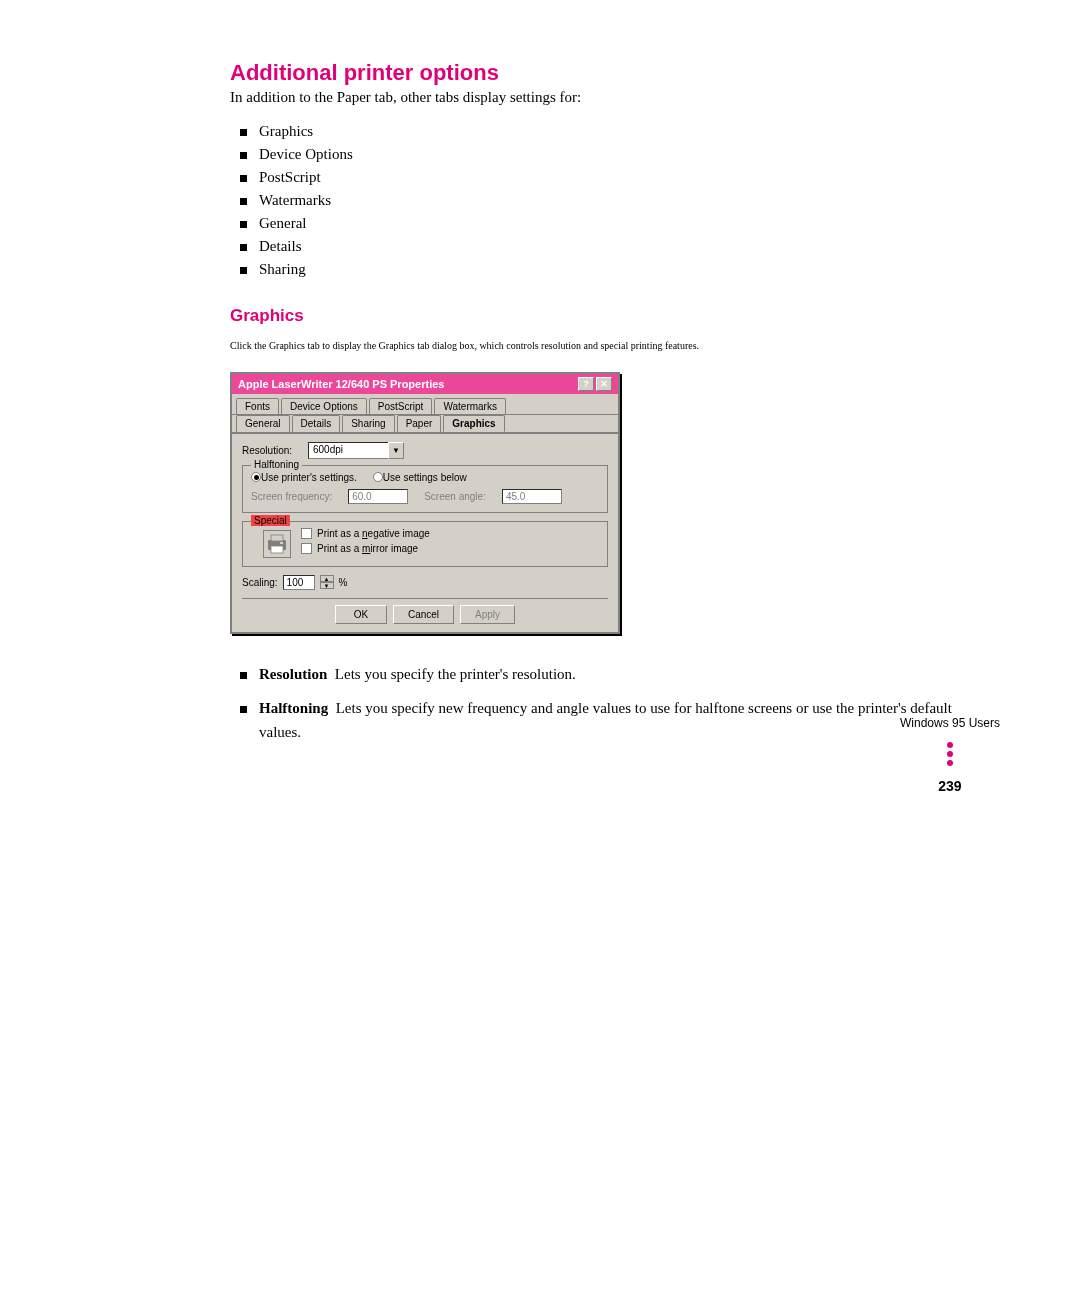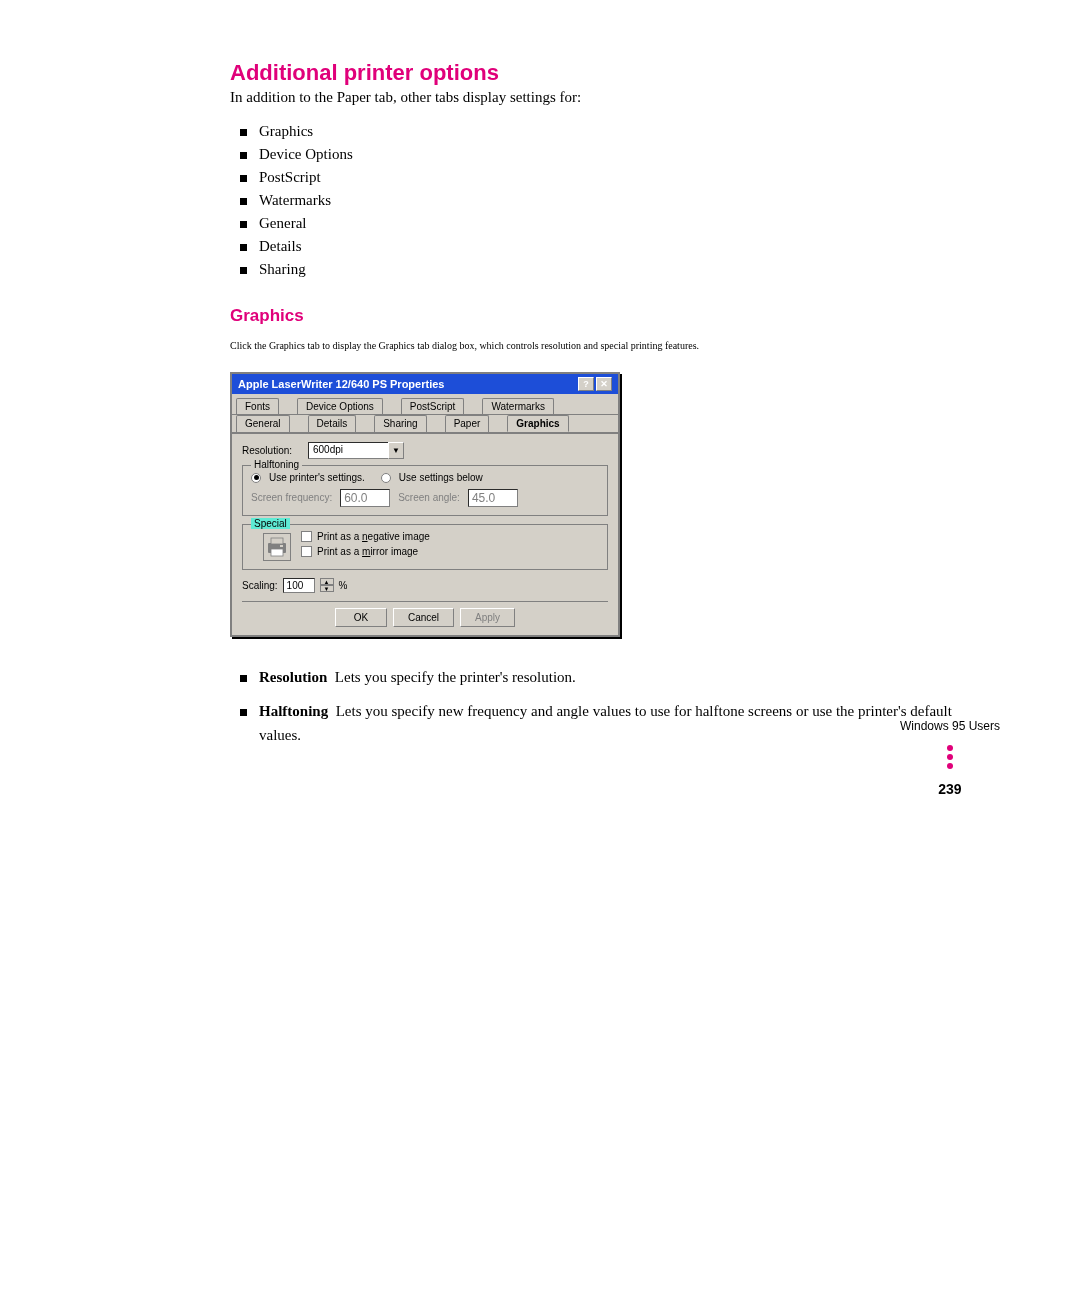--- a/index.html
+++ b/index.html
@@ -67,21 +67,21 @@
     }
     .dialog-box {
       border: 2px solid #808080;
       background: #d4d0c8;
       width: 390px;
       font-family: 'Arial', sans-serif;
       font-size: 11px;
       box-shadow: 2px 2px 0 #000;
     }
     .dialog-titlebar {
-      background: #1d4ed8;
+      background: #ec4899;
       color: #ffffff;
       font-size: 11px;
       font-weight: bold;
       padding: 3px 6px;
       display: flex;
       justify-content: space-between;
       align-items: center;
     }
     .dialog-titlebar-buttons {
       display: flex;
@@ -114,21 +114,21 @@
       padding: 0 4px;
       gap: 0;
     }
     .tab {
       padding: 2px 8px;
       border: 1px solid #808080;
       border-bottom: none;
       background: #d4d0c8;
       font-size: 10px;
       cursor: pointer;
-      margin-right: 18px;
+      margin-right: 2px;
       border-top-left-radius: 2px;
       border-top-right-radius: 2px;
     }
     .tab.active {
       background: #d4d0c8;
       border-bottom: 1px solid #d4d0c8;
       font-weight: bold;
       position: relative;
       z-index: 1;
     }
@@ -157,22 +157,22 @@
       font-size: 10px;
     }
     .radio-row {
       display: flex;
       align-items: center;
       gap: 16px;
       margin-bottom: 6px;
     }
     .radio-item {
       display: flex;
-      align-items: flex-end;
-      gap: 8px;
+      align-items: center;
+      gap: 0;
       font-size: 10px;
     }
     .radio-circle {
       width: 10px;
       height: 10px;
       border: 1px solid #808080;
       border-radius: 50%;
       background: #fff;
       display: flex;
       align-items: center;
@@ -180,49 +180,49 @@
     }
     .radio-dot {
       width: 5px;
       height: 5px;
       border-radius: 50%;
       background: #000;
     }
     .field-row {
       display: flex;
       align-items: center;
-      gap: 8px;
+      gap: 16px;
       margin-top: 0;
     }
     .field-label-sm {
       font-size: 10px;
       color: #808080;
     }
     .field-input-sm {
       background: #ffffff;
       border: 1px inset #808080;
-      font-size: 12px;
+      font-size: 10px;
       padding: 1px 3px;
-      width: 50px;
+      width: 60px;
       color: #808080;
     }
     .special-groupbox {
       border: 1px solid #808080;
       padding: 6px 8px 8px 20px;
       margin-bottom: 8px;
       position: relative;
       display: flex;
       align-items: flex-start;
       gap: 10px;
     }
     .special-label {
       position: absolute;
       top: -7px;
       left: 8px;
-      background: #5eead4;
+      background: #ef4444;
       padding: 0 3px;
       font-size: 10px;
     }
     .printer-icon {
       width: 28px;
       height: 28px;
       background: #d4d0c8;
       border: 1px solid #808080;
       display: flex;
       align-items: center;

